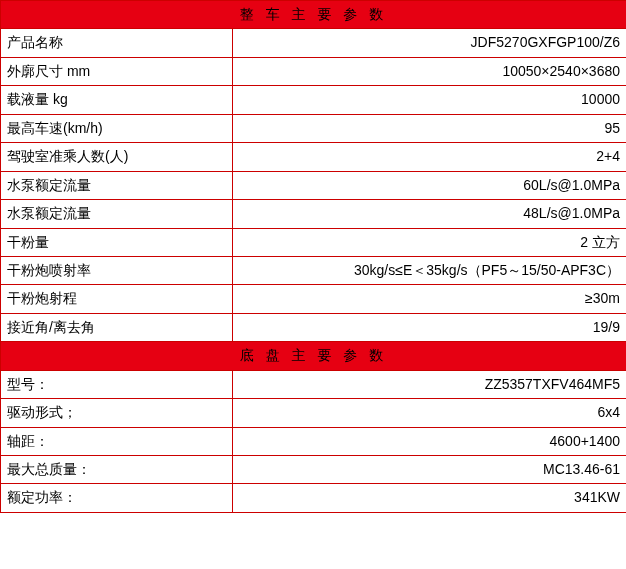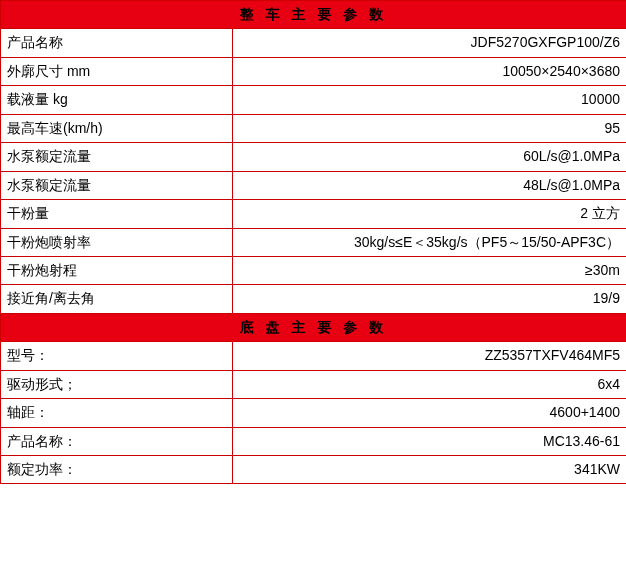--- a/index.html
+++ b/index.html
@@ -30,21 +30,21 @@
     color: #000000;
     padding: 0 6px;
     line-height: 1.1;
     box-sizing: border-box;
     height: 28px;
   }
   td.section-header {
     background: #e60012;
     color: #ffffff;
     text-align: center;
-    font-weight: bold;
+    font-weight: normal;
     font-size: 15px;
     letter-spacing: 4px;
     border: 1px solid #cc0000;
   }
   td.label {
     text-align: left;
     background: #ffffff;
   }
   td.value {
     text-align: right;
@@ -75,20 +75,24 @@
     </tr>
     <tr>
       <td class="label">载液量 kg</td>
       <td class="value">10000</td>
     </tr>
     <tr>
       <td class="label">最高车速(km/h)</td>
       <td class="value">95</td>
     </tr>
     <tr>
+      <td class="label">驾驶室准乘人数(人)</td>
+      <td class="value">2+4</td>
+    </tr>
+    <tr>
       <td class="label">水泵额定流量</td>
       <td class="value">60L/s@1.0MPa</td>
     </tr>
     <tr>
       <td class="label">水泵额定流量</td>
       <td class="value">48L/s@1.0MPa</td>
     </tr>
     <tr>
       <td class="label">干粉量</td>
       <td class="value">2 立方</td>
@@ -116,21 +120,21 @@
     </tr>
     <tr>
       <td class="label">驱动形式；</td>
       <td class="value">6x4</td>
     </tr>
     <tr>
       <td class="label">轴距：</td>
       <td class="value">4600+1400</td>
     </tr>
     <tr>
-      <td class="label">产品名称：</td>
+      <td class="label">最大总质量：</td>
       <td class="value">MC13.46-61</td>
     </tr>
     <tr>
       <td class="label">额定功率：</td>
       <td class="value">341KW</td>
     </tr>
 
   </tbody>
 </table>
 

